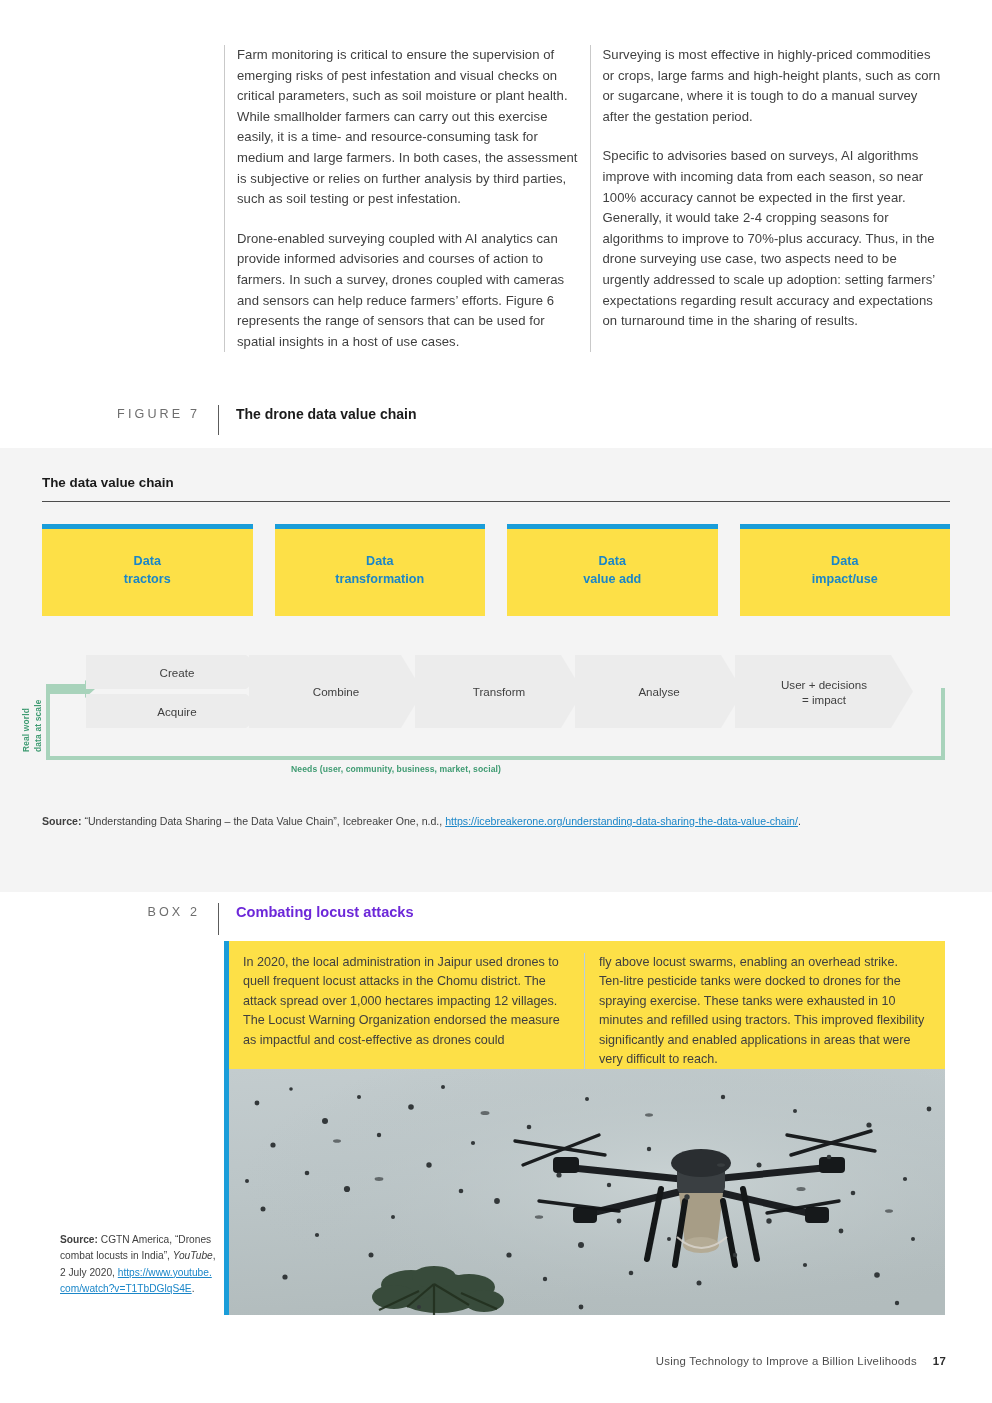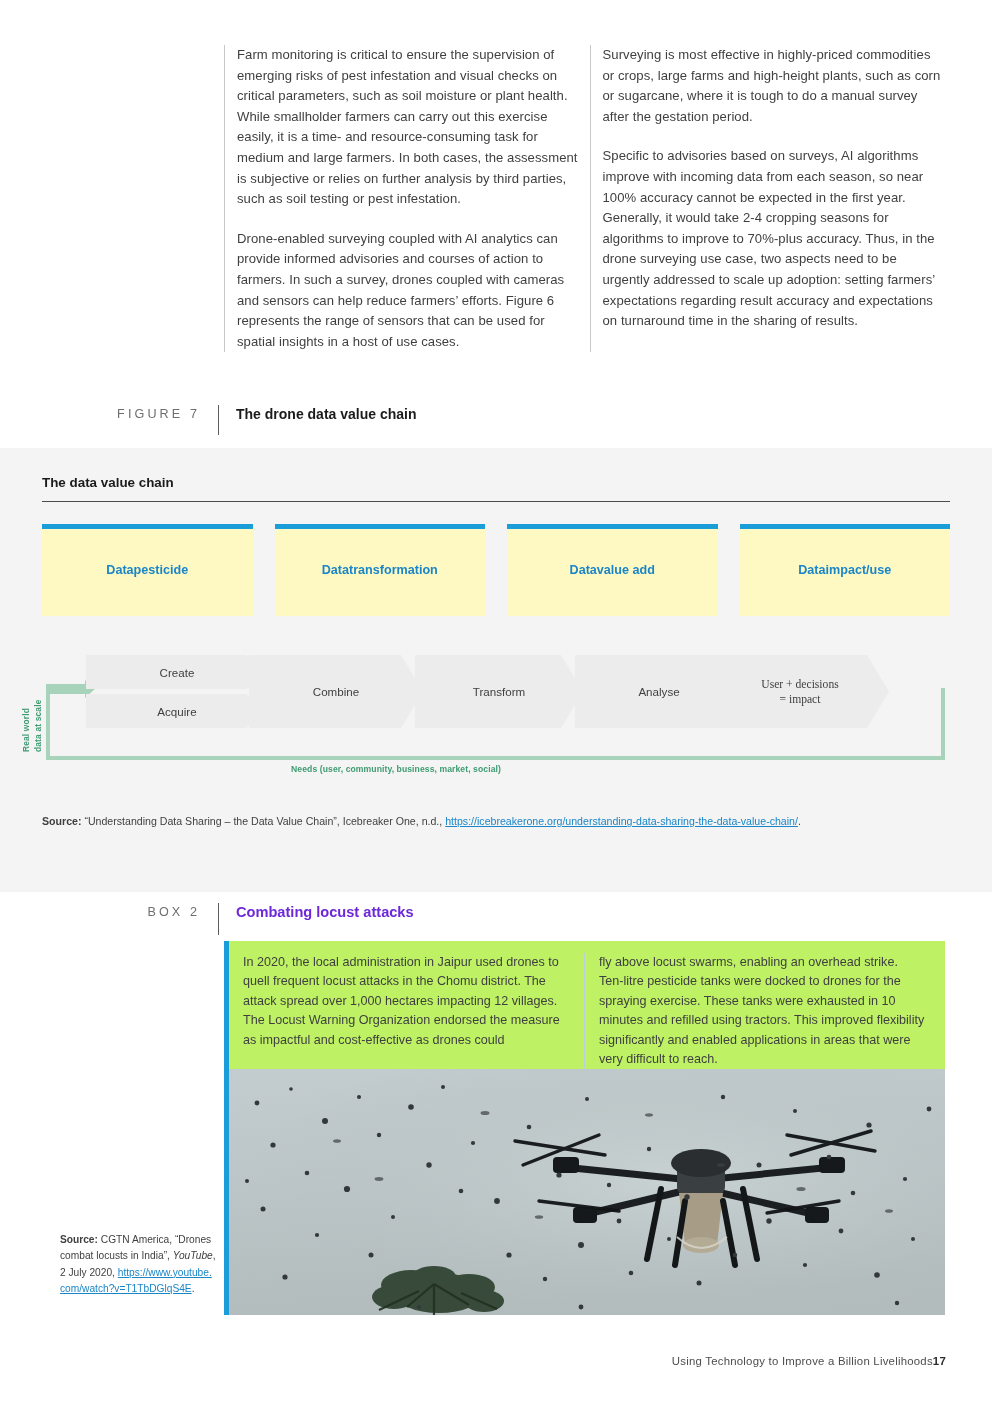--- a/index.html
+++ b/index.html
@@ -55,22 +55,22 @@
     position: absolute; top: 53px; left: 42px; width: 908px; height: 1px;
     background: #4c4c4c;
   }
 
   
   .stages {
     position: absolute; top: 76px; left: 42px; width: 908px;
     display: flex; gap: 22px;
   }
   .stage {
-    flex: 1; background: #fef9c3; height: 92px;
-    display: flex; flex-direction: row; align-items: center;
+    flex: 1; background: #fde047; height: 92px;
+    display: flex; flex-direction: column; align-items: center;
     justify-content: center; position: relative;
   }
   .stage-bar {
     position: absolute; top: 0; left: 0; right: 0; height: 5px;
     background: #1a9dd9;
   }
   .stage-l1 {
     font-size: 12.6px; font-weight: bold; color: #1a86c8; line-height: 18px;
   }
   .stage-l2 {
@@ -149,21 +149,21 @@
     font-size: 12.6px; letter-spacing: 3.1px; color: #6e6e6e; padding-top: 2px;
   }
   .box-divider { width: 1px; background: #5c5c5c; height: 32px; }
   .box-title {
     padding-left: 17px; font-size: 14.6px; font-weight: bold; color: #6d28d9;
     padding-top: 1px;
   }
 
   .box-body {
     position: absolute; top: 941px; left: 224px; width: 721px; height: 128px;
-    background: #bef264;
+    background: #fde047;
     border-left: 5px solid #1a9dd9;
   }
   .box-cols { display: flex; height: 100%; padding: 12px 0 0 0; }
   .box-col { width: 355px; padding: 0 14px; font-size: 12.6px; line-height: 19.4px; color: #3f3f3f; }
   .box-col.right { border-left: 1px solid #b9cfdd; }
 
   
   .photo {
     position: absolute; top: 1069px; left: 224px; width: 721px; height: 246px;
     border-left: 5px solid #1a9dd9;
@@ -177,21 +177,21 @@
     font-size: 10.2px; line-height: 16.4px; color: #3f3f3f;
   }
   .photo-source b { font-weight: bold; }
   .photo-source i { font-style: italic; }
   .photo-source a { color: #1a86c8; text-decoration: underline; word-break: break-all; }
 
   
   .footer {
     position: absolute; bottom: 36px; right: 46px;
     font-size: 11.4px; color: #4d4d4d; letter-spacing: 0.02em;
-    display: flex; align-items: baseline; 
+    display: flex; align-items: baseline; gap: 16px;
   }
   .footer .pageno { font-weight: bold; color: #2d2d2d; }
 </style>
 </head>
 <body>
 
 <div class="page">
 
   <div class="body-cols">
     <div class="col col-left">
@@ -211,21 +211,21 @@
   </div>
 
   <div class="fig-panel">
     <div class="fig-panel-title">The data value chain</div>
     <div class="fig-rule"></div>
 
     <div class="stages">
       <div class="stage">
         <div class="stage-bar"></div>
         <div class="stage-l1">Data</div>
-        <div class="stage-l2">pesticide</div>
+        <div class="stage-l2">tractors</div>
       </div>
       <div class="stage">
         <div class="stage-bar"></div>
         <div class="stage-l1">Data</div>
         <div class="stage-l2">transformation</div>
       </div>
       <div class="stage">
         <div class="stage-bar"></div>
         <div class="stage-l1">Data</div>
         <div class="stage-l2">value add</div>
@@ -256,21 +256,21 @@
       </div>
       <div class="chev" style="left:163px; width:174px;">
         <span>Combine</span>
       </div>
       <div class="chev" style="left:329px; width:168px;">
         <span>Transform</span>
       </div>
       <div class="chev" style="left:489px; width:168px;">
         <span>Analyse</span>
       </div>
-      <div class="chev" style="left:625px; width:178px; white-space:pre-line;font-family:Liberation Serif, serif;">
+      <div class="chev" style="left:649px; width:178px; white-space:pre-line;">
         <span>User + decisions
 = impact</span>
       </div>
     </div>
 
     <div class="needs" style="top:316px;">Needs (user, community, business, market, social)</div>
 
     <div class="fig-source" style="top:365px;">
       <b>Source:</b><span> “Understanding Data Sharing – the Data Value Chain”, Icebreaker One, n.d., </span><a href="#">https://icebreakerone.org/understanding-data-sharing-the-data-value-chain/</a><span>.</span>
     </div>

